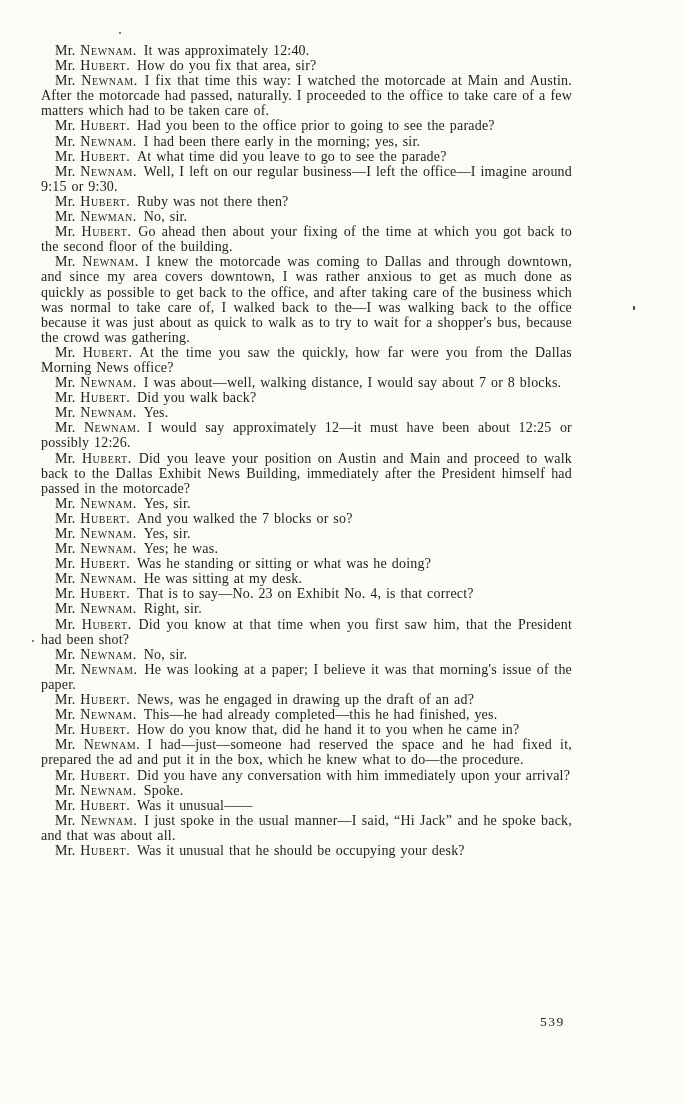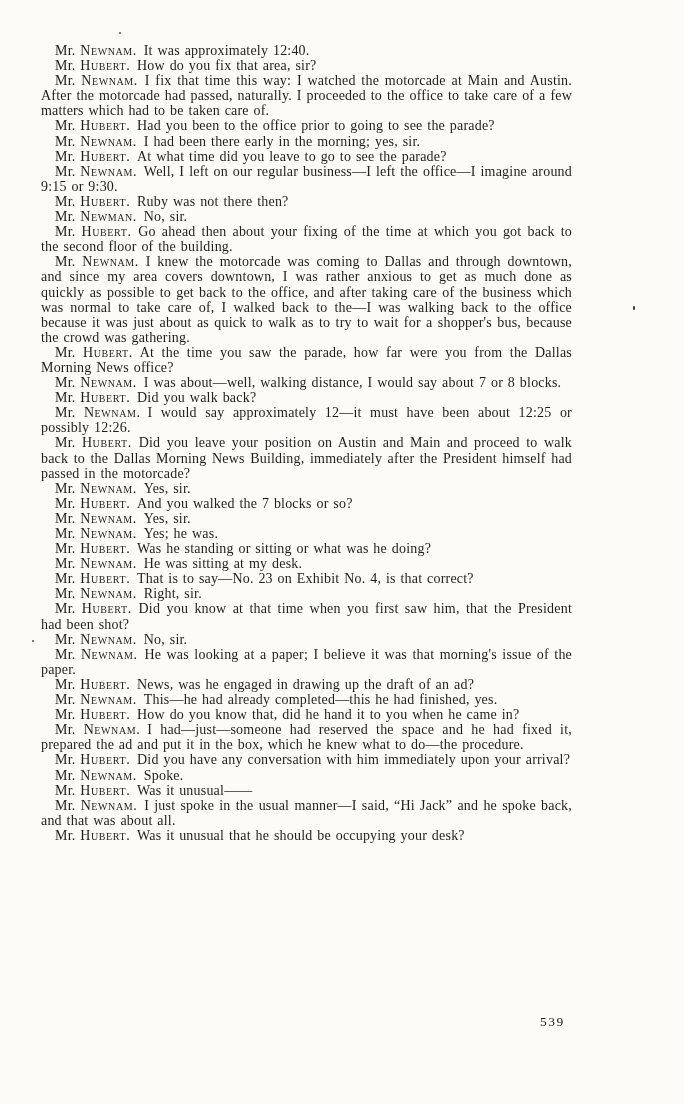--- a/index.html
+++ b/index.html
@@ -47,25 +47,26 @@
       <p class="para"><span>Mr. </span><span class="spk">Hubert</span><span>. How do you fix that area, sir?</span></p>
       <p class="para"><span>Mr. </span><span class="spk">Newnam</span><span>. I fix that time this way: I watched the motorcade at Main and Austin. After the motorcade had passed, naturally. I proceeded to the office to take care of a few matters which had to be taken care of.</span></p>
       <p class="para"><span>Mr. </span><span class="spk">Hubert</span><span>. Had you been to the office prior to going to see the parade?</span></p>
       <p class="para"><span>Mr. </span><span class="spk">Newnam</span><span>. I had been there early in the morning; yes, sir.</span></p>
       <p class="para"><span>Mr. </span><span class="spk">Hubert</span><span>. At what time did you leave to go to see the parade?</span></p>
       <p class="para"><span>Mr. </span><span class="spk">Newnam</span><span>. Well, I left on our regular business—I left the office—I imagine around 9:15 or 9:30.</span></p>
       <p class="para"><span>Mr. </span><span class="spk">Hubert</span><span>. Ruby was not there then?</span></p>
       <p class="para"><span>Mr. </span><span class="spk">Newman</span><span>. No, sir.</span></p>
       <p class="para"><span>Mr. </span><span class="spk">Hubert</span><span>. Go ahead then about your fixing of the time at which you got back to the second floor of the building.</span></p>
       <p class="para"><span>Mr. </span><span class="spk">Newnam</span><span>. I knew the motorcade was coming to Dallas and through downtown, and since my area covers downtown, I was rather anxious to get as much done as quickly as possible to get back to the office, and after taking care of the business which was normal to take care of, I walked back to the—I was walking back to the office because it was just about as quick to walk as to try to wait for a shopper's bus, because the crowd was gathering.</span></p>
-      <p class="para"><span>Mr. </span><span class="spk">Hubert</span><span>. At the time you saw the parade, how far were you from the Dallas Morning News office?</span></p>
+      <p class="para"><span>Mr. </span><span class="spk">Hubert</span><span>. At the time you saw the quickly, how far were you from the Dallas Morning News office?</span></p>
       <p class="para"><span>Mr. </span><span class="spk">Newnam</span><span>. I was about—well, walking distance, I would say about 7 or 8 blocks.</span></p>
       <p class="para"><span>Mr. </span><span class="spk">Hubert</span><span>. Did you walk back?</span></p>
+      <p class="para"><span>Mr. </span><span class="spk">Newnam</span><span>. Yes.</span></p>
       <p class="para"><span>Mr. </span><span class="spk">Newnam</span><span>. I would say approximately 12—it must have been about 12:25 or possibly 12:26.</span></p>
-      <p class="para"><span>Mr. </span><span class="spk">Hubert</span><span>. Did you leave your position on Austin and Main and proceed to walk back to the Dallas Morning News Building, immediately after the President himself had passed in the motorcade?</span></p>
+      <p class="para"><span>Mr. </span><span class="spk">Hubert</span><span>. Did you leave your position on Austin and Main and proceed to walk back to the Dallas Exhibit News Building, immediately after the President himself had passed in the motorcade?</span></p>
       <p class="para"><span>Mr. </span><span class="spk">Newnam</span><span>. Yes, sir.</span></p>
       <p class="para"><span>Mr. </span><span class="spk">Hubert</span><span>. And you walked the 7 blocks or so?</span></p>
       <p class="para"><span>Mr. </span><span class="spk">Newnam</span><span>. Yes, sir.</span></p>
       <p class="para"><span>Mr. </span><span class="spk">Newnam</span><span>. Yes; he was.</span></p>
       <p class="para"><span>Mr. </span><span class="spk">Hubert</span><span>. Was he standing or sitting or what was he doing?</span></p>
       <p class="para"><span>Mr. </span><span class="spk">Newnam</span><span>. He was sitting at my desk.</span></p>
       <p class="para"><span>Mr. </span><span class="spk">Hubert</span><span>. That is to say—No. 23 on Exhibit No. 4, is that correct?</span></p>
       <p class="para"><span>Mr. </span><span class="spk">Newnam</span><span>. Right, sir.</span></p>
       <p class="para"><span>Mr. </span><span class="spk">Hubert</span><span>. Did you know at that time when you first saw him, that the President had been shot?</span></p>
       <p class="para"><span>Mr. </span><span class="spk">Newnam</span><span>. No, sir.</span></p>

